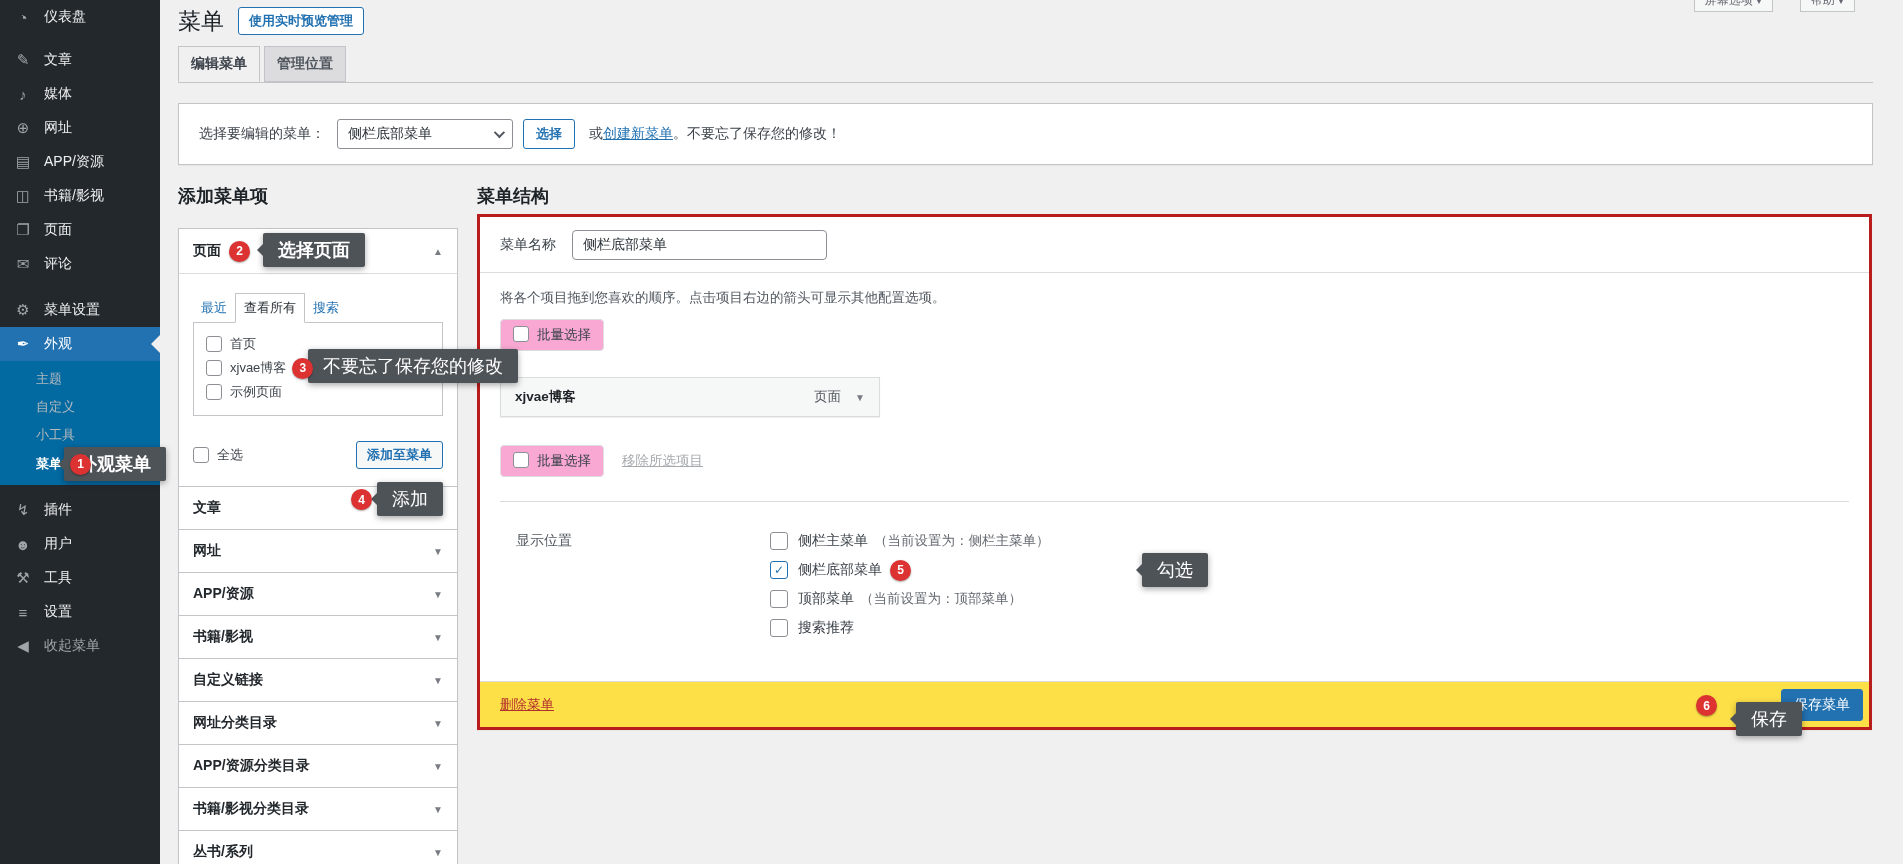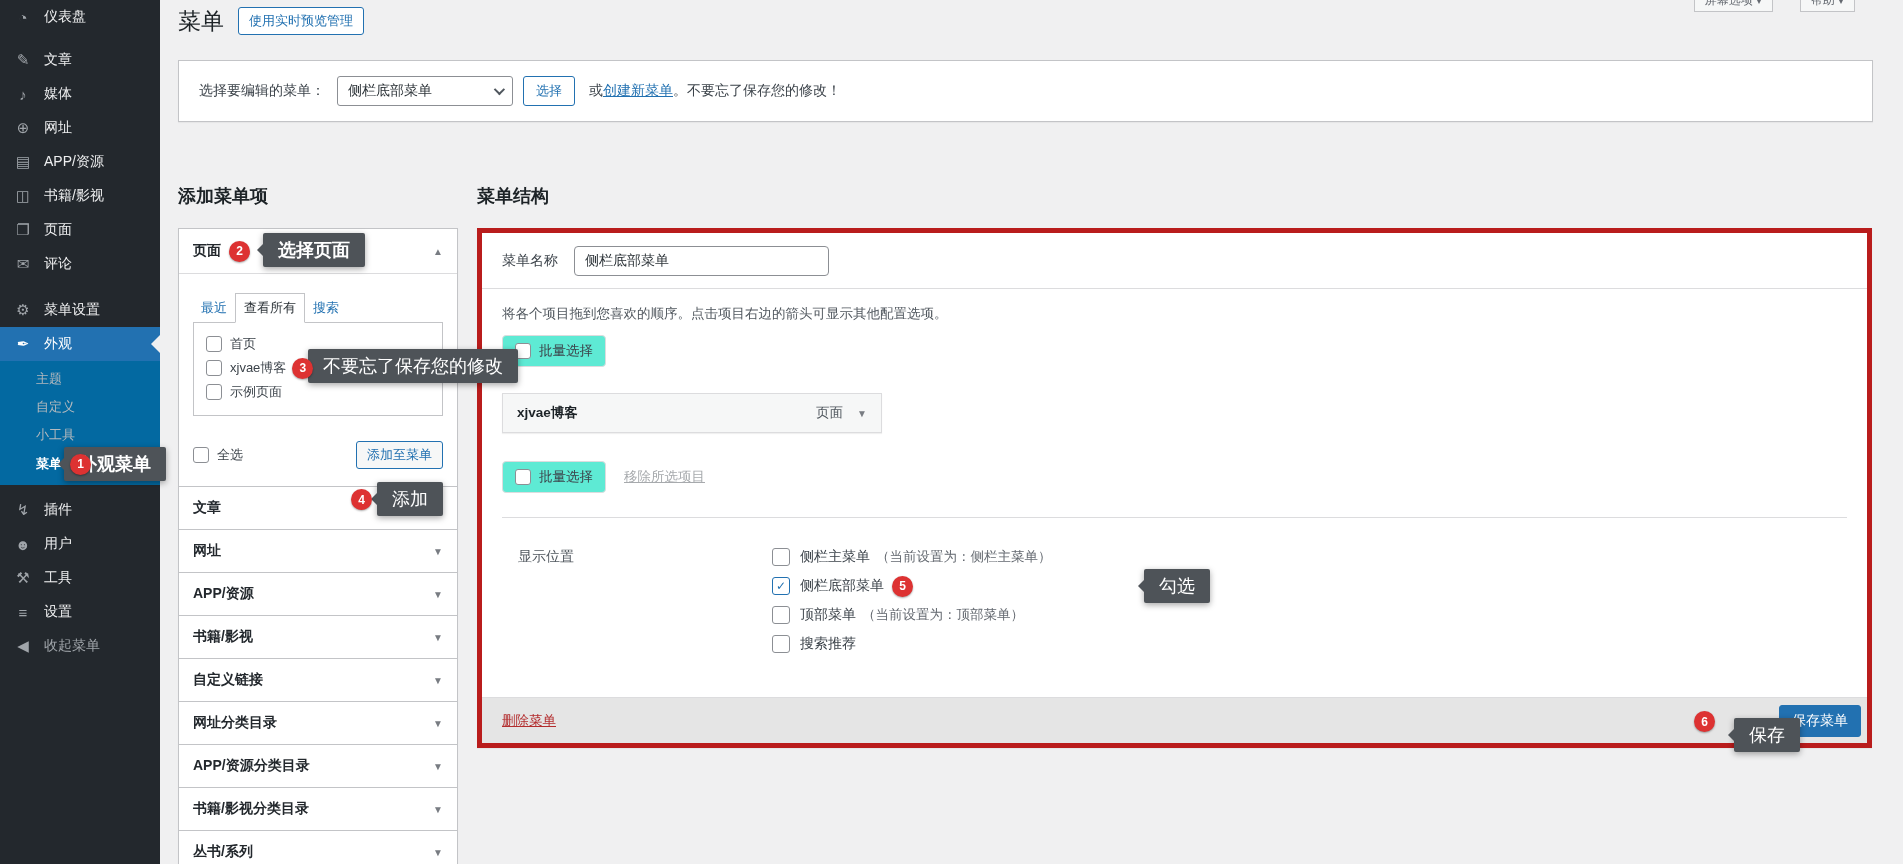--- a/index.html
+++ b/index.html
@@ -23,21 +23,21 @@
 
   
   .num-badge { display:inline-flex; align-items:center; justify-content:center; width:21px; height:21px; border-radius:50%; background:#dd3232; color:#fff; font-size:12px; font-weight:bold; flex:0 0 21px; box-shadow:0 1px 2px rgba(0,0,0,.35); z-index:45; }
   .tip { position:absolute; background:#4e5358; color:#fff; font-size:18px; line-height:1; padding:8px 15px; border-radius:2px; white-space:nowrap; z-index:40; box-shadow:0 2px 6px rgba(0,0,0,.35); }
   .tip::before { content:''; position:absolute; left:-13px; top:50%; transform:translateY(-50%); border:7px solid transparent; border-right:7px solid #4e5358; }
 
   
   .content { position:absolute; left:160px; top:0; right:0; bottom:0; padding:2px 30px 0 18px; }
   .titlebar { display:flex; align-items:center; height:38px; }
   h1.page-title { font-size:23px; font-weight:500; color:#1d2327; margin-right:14px; }
-  .btn-outline { display:inline-flex; align-items:center; background:#fff; border:1px solid #2271b1; color:#2271b1; border-radius:3px; font-size:13px; padding:4px 10px; cursor:pointer; font-weight:400; }
+  .btn-outline { display:inline-flex; align-items:center; background:#fff; border:1px solid #2271b1; color:#2271b1; border-radius:3px; font-size:13px; padding:4px 10px; cursor:pointer; font-weight:700; }
   .corner-btn { position:absolute; top:-18px; height:30px; padding:0 10px; background:#f6f7f7; border:1px solid #c3c4c7; color:#646970; font-size:12px; display:flex; align-items:flex-end; padding-bottom:2px; }
   .corner-btn.opts { right:130px; } .corner-btn.help { right:48px; }
 
   .nav-tabs { margin-top:6px; border-bottom:1px solid #c3c4c7; height:37px; }
   .nav-tab { display:inline-block; font-size:14px; font-weight:600; padding:8px 12px; margin:0 4px -1px 0; border:1px solid #c3c4c7; background:#dcdcde; color:#50575e; cursor:pointer; }
   .nav-tab.active { background:#f0f0f1; color:#3c434a; border-bottom-color:#f0f0f1; }
 
   .manage-box { margin-top:20px; height:62px; background:#fff; border:1px solid #c3c4c7; box-shadow:0 1px 1px rgba(0,0,0,.04); display:flex; align-items:center; padding:0 20px; font-size:14px; }
   .fake-select { display:flex; align-items:center; justify-content:space-between; width:176px; height:30px; border:1px solid #8c8f94; border-radius:3px; background:#fff; padding:0 10px; margin:0 10px 0 12px; font-size:14px; color:#2c3338; cursor:pointer; }
   .chev { width:8px; height:8px; border-right:2px solid #50575e; border-bottom:2px solid #50575e; transform:rotate(45deg) translateY(-2px); }
@@ -62,43 +62,43 @@
   .cb.checked { border-color:#2271b1; color:#2271b1; font-size:12px; font-weight:bold; }
   .cb-row .num-badge { margin-left:6px; }
   .pages-foot { display:flex; align-items:center; justify-content:space-between; margin-top:24px; height:30px; }
   .btn-add { height:28px; padding:0 10px; font-size:13px; background:#f6f7f7; }
   .badge-under { position:absolute; left:172px; bottom:-24px; }
   .tip-add { left:198px; bottom:-30px; }
   .acc-row { display:flex; align-items:center; height:43px; padding:0 14px; border-top:1px solid #c3c4c7; font-size:14px; font-weight:bold; color:#23282d; background:#fff; cursor:pointer; }
 
   
   .col-right { position:absolute; left:317px; top:184px; width:1395px; }
-  .panel-r { margin-top:14px; background:#fff; border:5px solid #b91c1c; box-shadow:0 1px 1px rgba(0,0,0,.04); }
+  .panel-r { background:#fff; border:3px solid #b91c1c; box-shadow:0 1px 1px rgba(0,0,0,.04); }
   .name-row { display:flex; align-items:center; height:56px; padding:0 20px; border-bottom:1px solid #dcdcde; font-size:14px; color:#3c434a; }
   .name-input { width:255px; height:30px; margin-left:16px; border:1px solid #8c8f94; border-radius:4px; padding:0 10px; font-size:14px; color:#2c3338; font-family:inherit; }
   .struct-body { padding:16px 20px 22px; }
   .drag-hint { font-size:13.5px; color:#50575e; }
-  .bulk-box { display:inline-flex; align-items:center; border:1px solid #dcdcde; border-radius:4px; padding:6px 12px; font-size:13.5px; color:#3c434a; background:#5eead4; }
+  .bulk-box { display:inline-flex; border:1px solid #dcdcde; border-radius:4px; padding:6px 12px; font-size:13.5px; color:#3c434a; background:#f9a8d4; }
   .bulk-top { margin-top:12px; }
   .menu-item-card { margin-top:26px; width:380px; height:40px; background:#f6f7f7; border:1px solid #dcdcde; box-shadow:0 1px 1px rgba(0,0,0,.06); display:flex; align-items:center; padding:0 14px; font-size:13.5px; cursor:move; }
   .mic-title { font-weight:600; color:#1d2327; }
   .mic-right { margin-left:auto; color:#50575e; display:flex; align-items:center; }
   .mic-right .arr { margin-left:14px; font-size:10px; color:#787c82; cursor:pointer; }
   .bulk-remove-row { margin-top:28px; display:flex; align-items:center; }
   .removed-link { margin-left:18px; font-size:13.5px; color:#a7aaad; text-decoration:underline; cursor:default; }
   .settings { border-top:1px solid #dcdcde; margin-top:24px; padding:14px 16px 20px; }
   .settings h3 { font-size:15px; font-weight:bold; color:#1d2327; }
   .set-row { display:flex; margin-top:14px; }
   .set-label { flex:0 0 254px; font-size:14px; color:#50575e; padding-top:2px; }
   .opt-col { display:flex; flex-direction:column; gap:7px; }
   .opt-row { position:relative; display:flex; align-items:center; font-size:14px; color:#3c434a; height:22px; }
   .opt-row .cb { width:18px; height:18px; flex:0 0 18px; margin-right:10px; }
   .opt-note { color:#646970; font-size:13.5px; margin-left:6px; }
   .opt-row .num-badge { margin-left:8px; }
-  .panel-foot { position:relative; border-top:1px solid #dcdcde; background:#e5e5e5; height:46px; display:flex; align-items:center; padding:0 20px; }
+  .panel-foot { position:relative; border-top:1px solid #dcdcde; background:#fde047; height:46px; display:flex; align-items:center; padding:0 20px; }
   .delete-link { color:#b32d2e; font-size:13.5px; text-decoration:underline; cursor:pointer; }
   .btn-primary { position:absolute; right:6px; top:7px; height:32px; padding:0 12px; background:#2271b1; border:1px solid #2271b1; color:#fff; font-size:14px; border-radius:3px; cursor:pointer; z-index:10; }
   .tip-save { right:67px; top:20px; }
   .badge-save { position:absolute; right:152px; top:13px; }
   .tip-check { left:372px; top:-6px; }
   .tip-pages { left:84px; top:4px; }
   .tip-xjvae { left:102px; top:-7px; }
   .tip-menu { left:64px; top:-2px; }
 </style>
 </head>
@@ -190,20 +190,23 @@
   <main class="content">
 
     <div class="corner-btn opts">屏幕选项 ▾</div>
     <div class="corner-btn help">帮助 ▾</div>
 
     <div class="titlebar">
       <h1 class="page-title">菜单</h1>
       <button class="btn-outline">使用实时预览管理</button>
     </div>
 
+    <nav class="nav-tabs">
+      <a class="nav-tab active">编辑菜单</a><a class="nav-tab">管理位置</a>
+    </nav>
 
     <div class="manage-box">
       <span>选择要编辑的菜单：</span>
       <div class="fake-select">
         <span>侧栏底部菜单</span>
         <span class="chev"></span>
       </div>
       <button class="btn-outline btn-select">选择</button>
       <span class="after-select">
         <span>或</span><a class="blue-link">创建新菜单</a><span>。不要忘了保存您的修改！</span>

